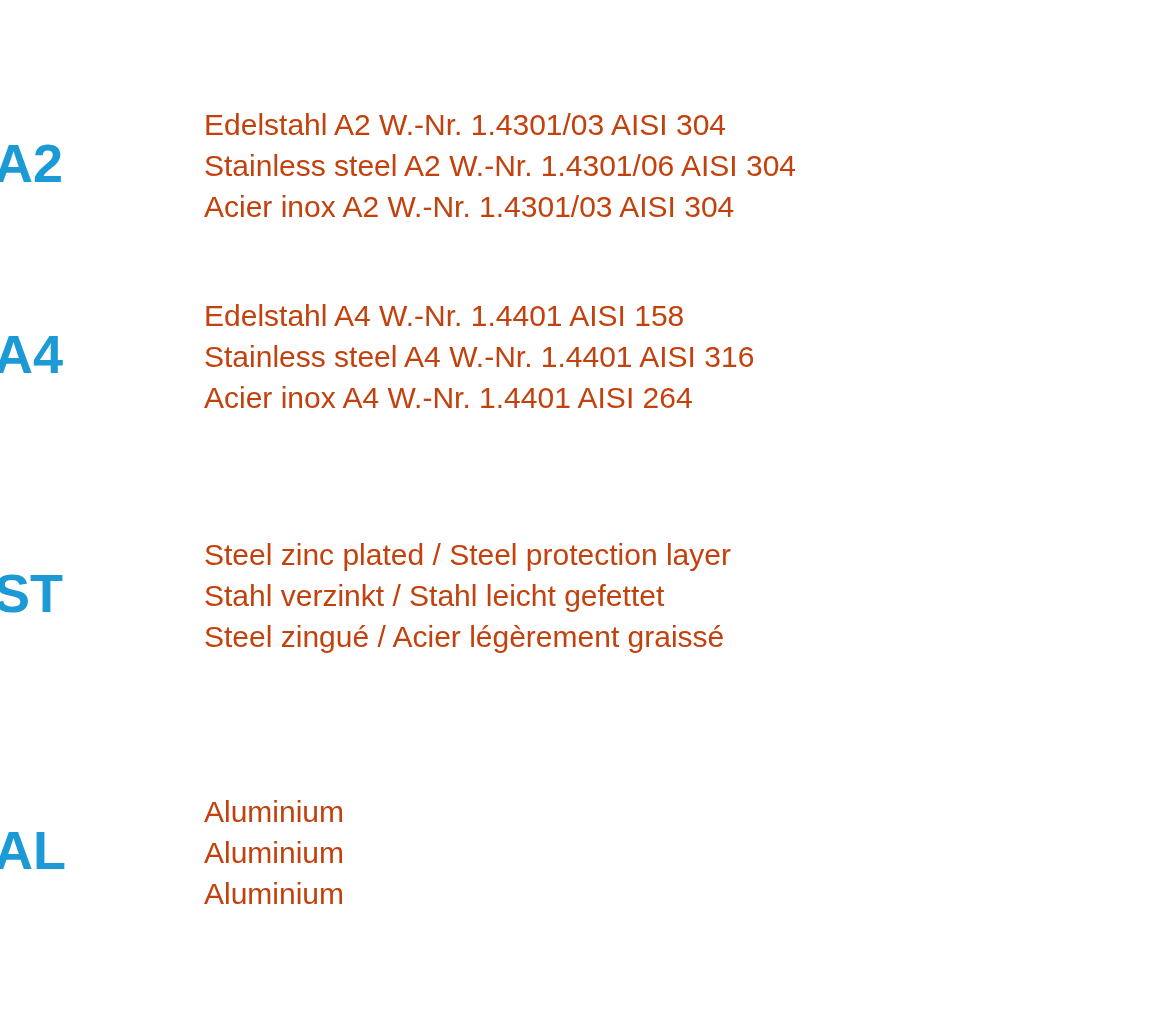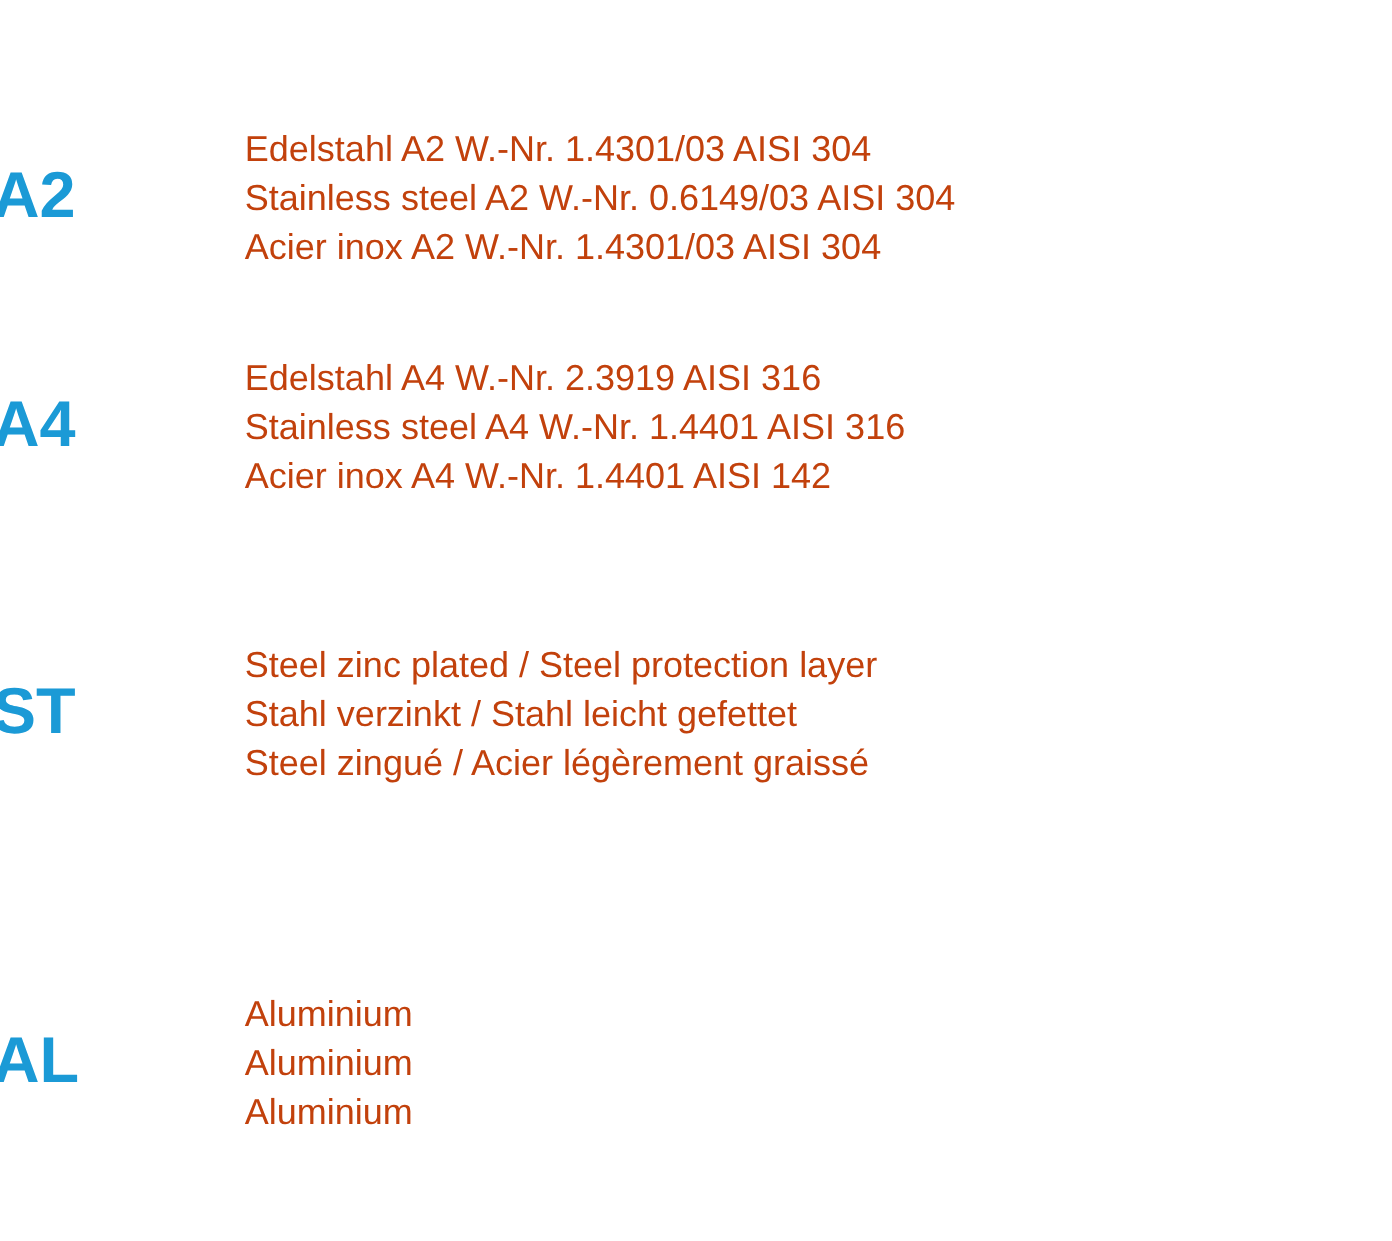--- a/index.html
+++ b/index.html
@@ -47,43 +47,43 @@
   .material-lines div {
     white-space: nowrap;
   }
   
   #row-0 { top: 104px; height: 130px; }
   #row-0 .material-code { top: 32px; }
   #row-1 { top: 295px; height: 130px; text-decoration: underline; }
   #row-1 .material-code { top: 32px; }
   #row-2 { top: 534px; height: 130px; }
   #row-2 .material-code { top: 32px; }
-  #row-3 { top: 825px; height: 130px; }
+  #row-3 { top: 791px; height: 130px; }
   #row-3 .material-code { top: 32px; }
 </style>
 </head>
 <body>
 
 <div class="sheet">
 
   <div class="material-row" id="row-0">
     <div class="material-code">A2</div>
     <div class="material-lines">
       <div>Edelstahl A2 W.-Nr. 1.4301/03 AISI 304</div>
-      <div>Stainless steel A2 W.-Nr. 0.6149/03 AISI 304</div>
+      <div>Stainless steel A2 W.-Nr. 1.4301/06 AISI 304</div>
       <div>Acier inox A2 W.-Nr. 1.4301/03 AISI 304</div>
     </div>
   </div>
 
   <div class="material-row" id="row-1">
     <div class="material-code">A4</div>
     <div class="material-lines">
-      <div>Edelstahl A4 W.-Nr. 2.3919 AISI 316</div>
+      <div>Edelstahl A4 W.-Nr. 1.4401 AISI 158</div>
       <div>Stainless steel A4 W.-Nr. 1.4401 AISI 316</div>
-      <div>Acier inox A4 W.-Nr. 1.4401 AISI 142</div>
+      <div>Acier inox A4 W.-Nr. 1.4401 AISI 264</div>
     </div>
   </div>
 
   <div class="material-row" id="row-2">
     <div class="material-code">ST</div>
     <div class="material-lines">
       <div>Steel zinc plated / Steel protection layer</div>
       <div>Stahl verzinkt / Stahl leicht gefettet</div>
       <div>Steel zingué / Acier légèrement graissé</div>
     </div>

